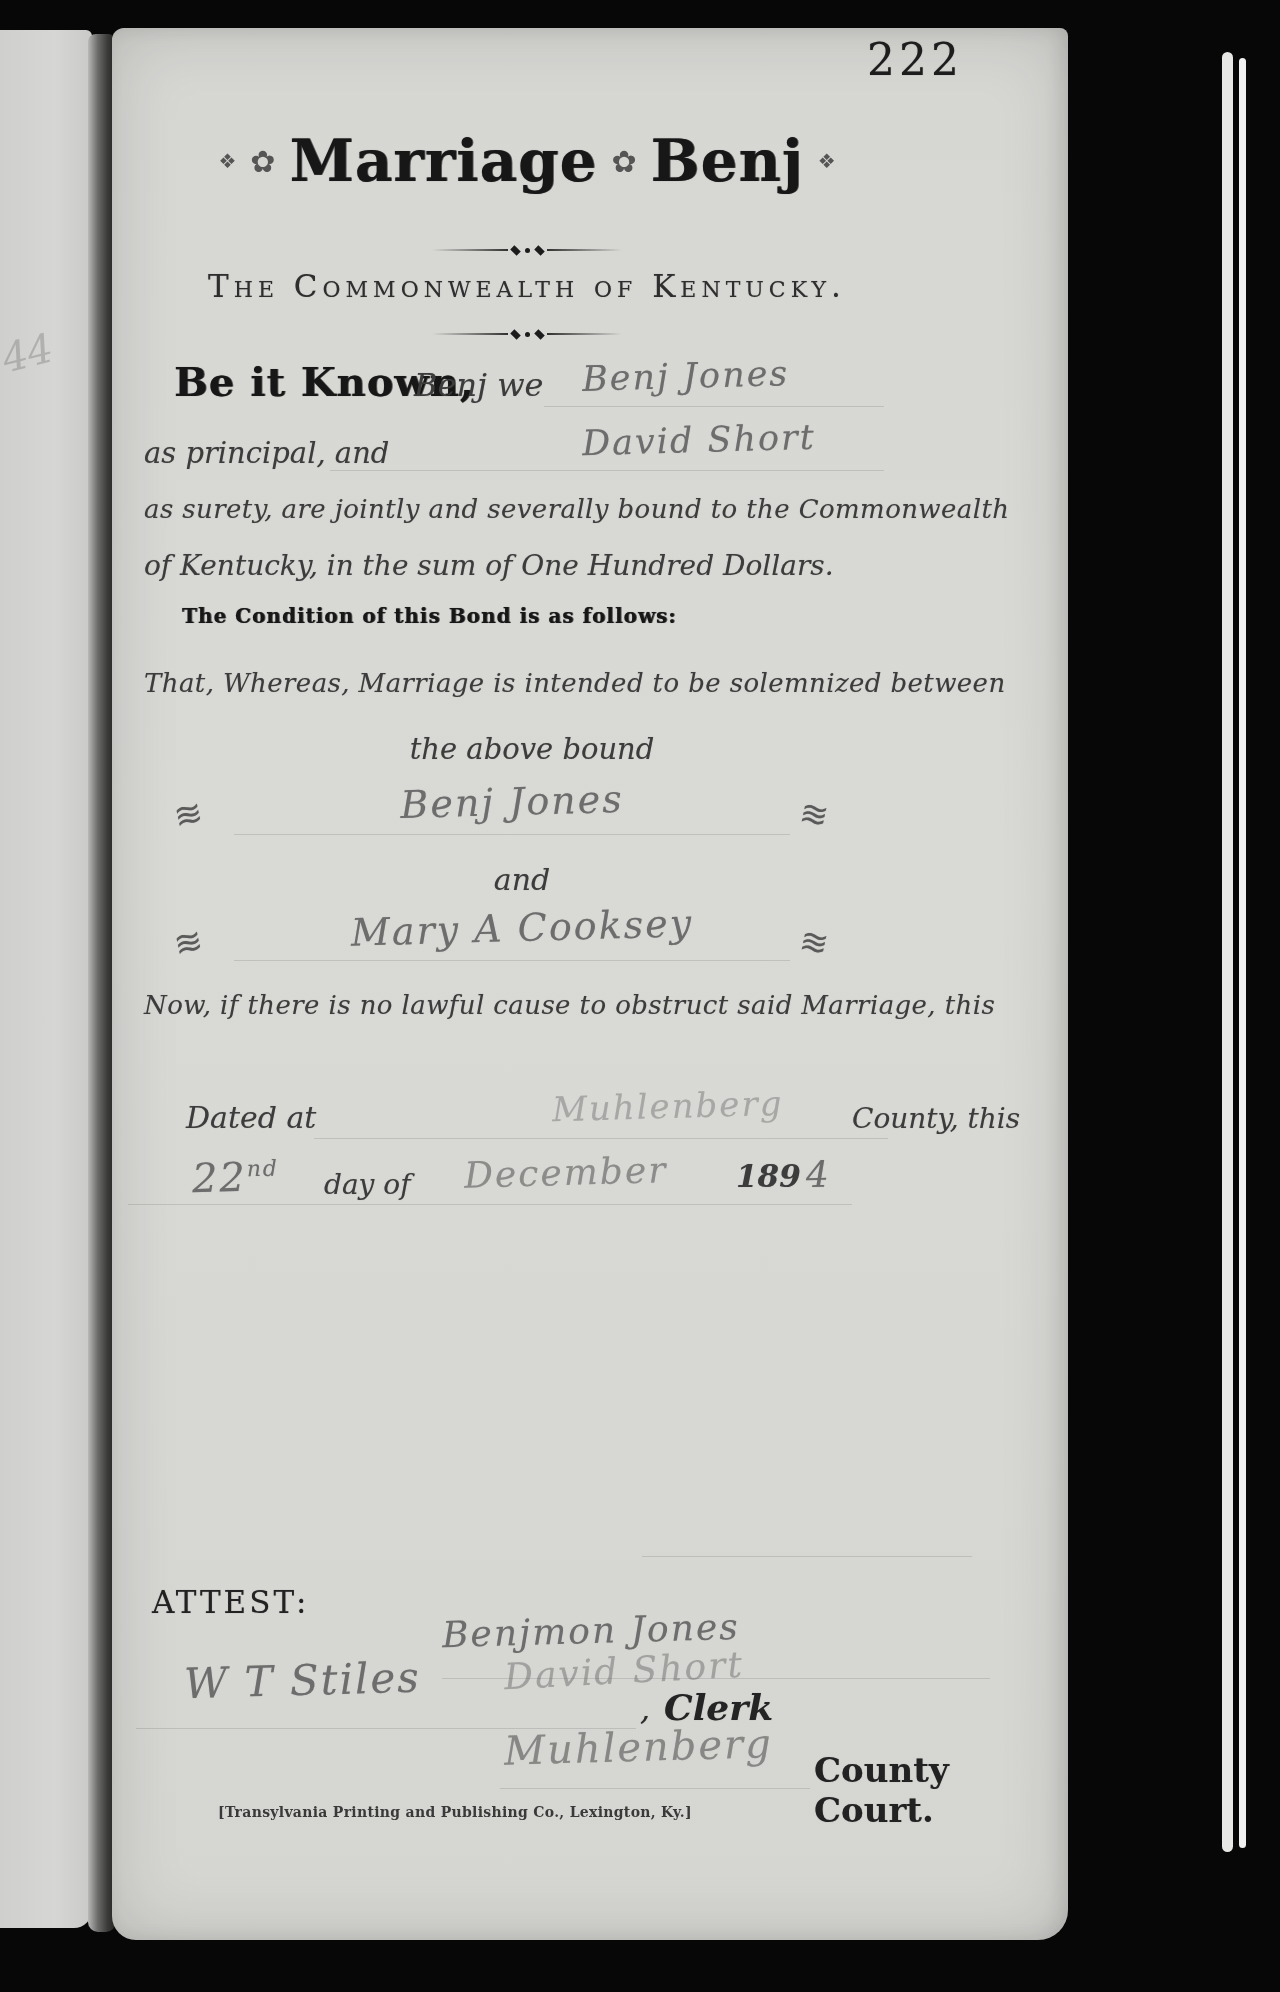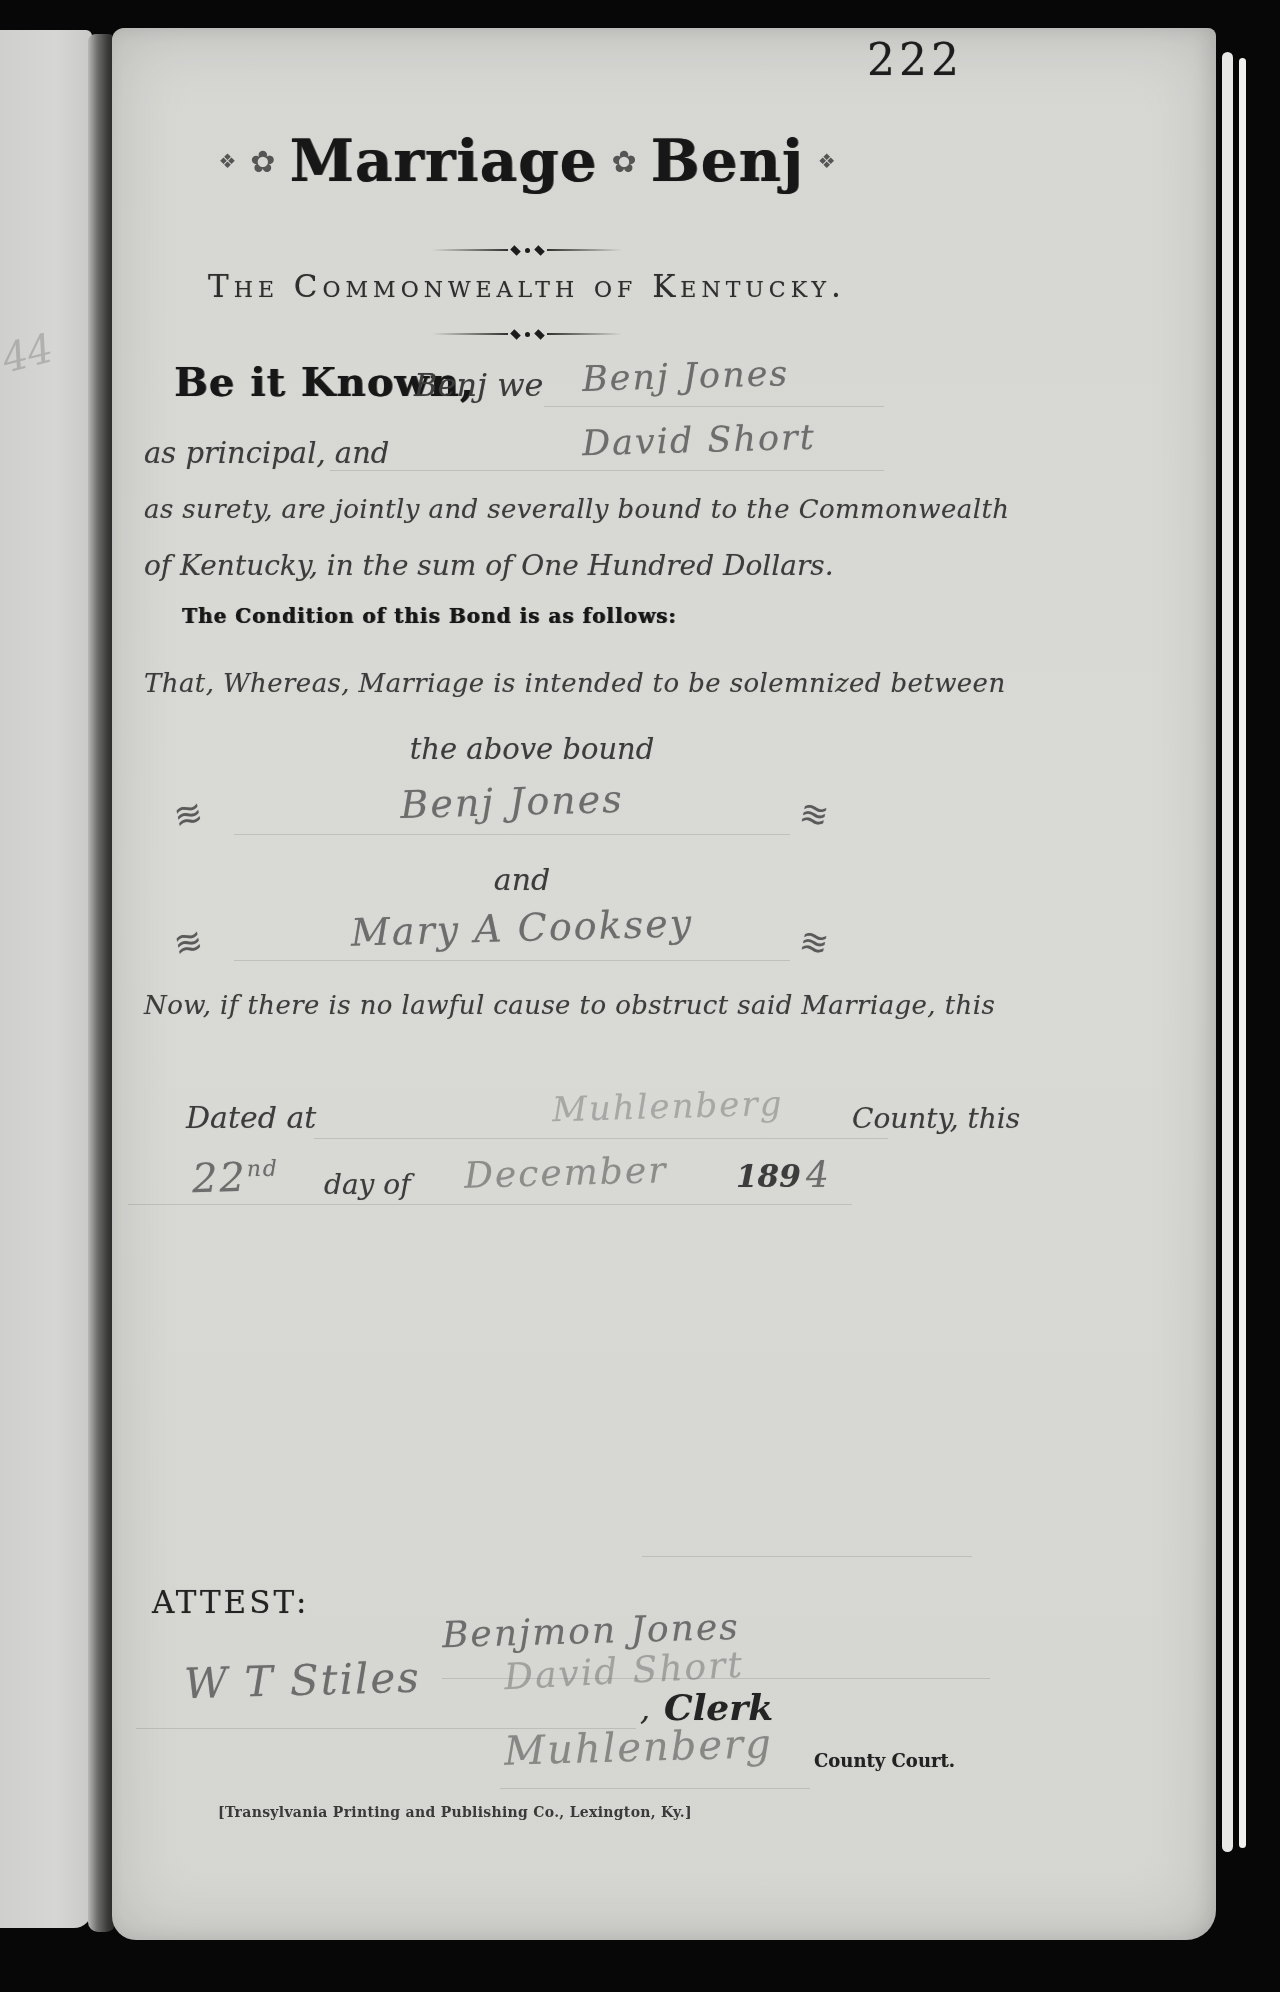--- a/index.html
+++ b/index.html
@@ -9,21 +9,21 @@
   .prev-page{position:absolute;left:0;top:30px;width:92px;height:1898px;
              background:linear-gradient(90deg,#cfcfcd,#d6d6d4 60%,#c9c9c7);
              border-radius:0 6px 18px 0;}
   .margin-note{position:absolute;left:2px;top:300px;font-size:40px;font-style:italic;
                color:#6f6f6f;opacity:.35;transform:rotate(-14deg);}
   
   .gutter{position:absolute;left:88px;top:34px;width:28px;height:1898px;
           background:linear-gradient(90deg,#b9b9b7,#6b6b69 35%,#3a3a38 70%,#23221f);
           border-radius:8px 8px 10px 10px;}
   
-  .page{position:absolute;left:112px;top:28px;width:1104px;height:1912px;
+  .page{position:absolute;left:112px;top:28px;width:956px;height:1912px;
         background:linear-gradient(180deg,#d6d6d3 0%,#d9d9d6 45%,#d5d5d2 100%);
         border-radius:12px 8px 30px 24px;
         box-shadow:inset 0 0 70px rgba(0,0,0,.14), inset -6px 0 18px rgba(0,0,0,.10);
         }
   
   .edge-strip-1{position:absolute;left:1222px;top:52px;width:11px;height:1800px;
                 background:#e7e7e5;border-radius:6px;}
   .edge-strip-2{position:absolute;left:1239px;top:58px;width:7px;height:1790px;
                 background:#f1f1ef;border-radius:4px;}
 
@@ -150,21 +150,21 @@
     <div class="abs rule-faint" style="left:330px;top:1650px;width:548px;"></div>
     <div class="abs hand" style="left:392px;top:1622px;font-size:36px;opacity:.5;transform:rotate(-3deg);">David Short</div>
 
     <div class="abs hand" style="left:72px;top:1628px;font-size:42px;">W T Stiles</div>
     <div class="abs rule-faint" style="left:24px;top:1700px;width:500px;"></div>
     <div class="abs script" style="left:528px;top:1662px;font-size:32px;color:#2c2c2c;">,</div>
     <div class="abs script" style="left:552px;top:1658px;font-size:36px;font-weight:bold;color:#242424;">Clerk</div>
 
     <div class="abs hand" style="left:392px;top:1696px;font-size:40px;opacity:.75;">Muhlenberg</div>
     <div class="abs rule-faint" style="left:388px;top:1760px;width:310px;"></div>
-    <div class="abs" style="left:702px;top:1722px;font-size:18px;font-weight:bold;color:#222;text-shadow:0 0 1px rgba(0,0,0,.3);">County Court.</div>
+    <div class="abs" style="left:702px;top:1722px;font-size:34px;font-weight:bold;color:#222;text-shadow:0 0 1px rgba(0,0,0,.3);">County Court.</div>
 
     <div class="abs" style="left:106px;top:1776px;font-size:14px;font-weight:bold;color:#3a3a3a;letter-spacing:.3px;">[Transylvania Printing and Publishing Co., Lexington, Ky.]</div>
 
   </div>
 
   <div class="edge-strip-1"></div>
   <div class="edge-strip-2"></div>
 
 </div>
 

